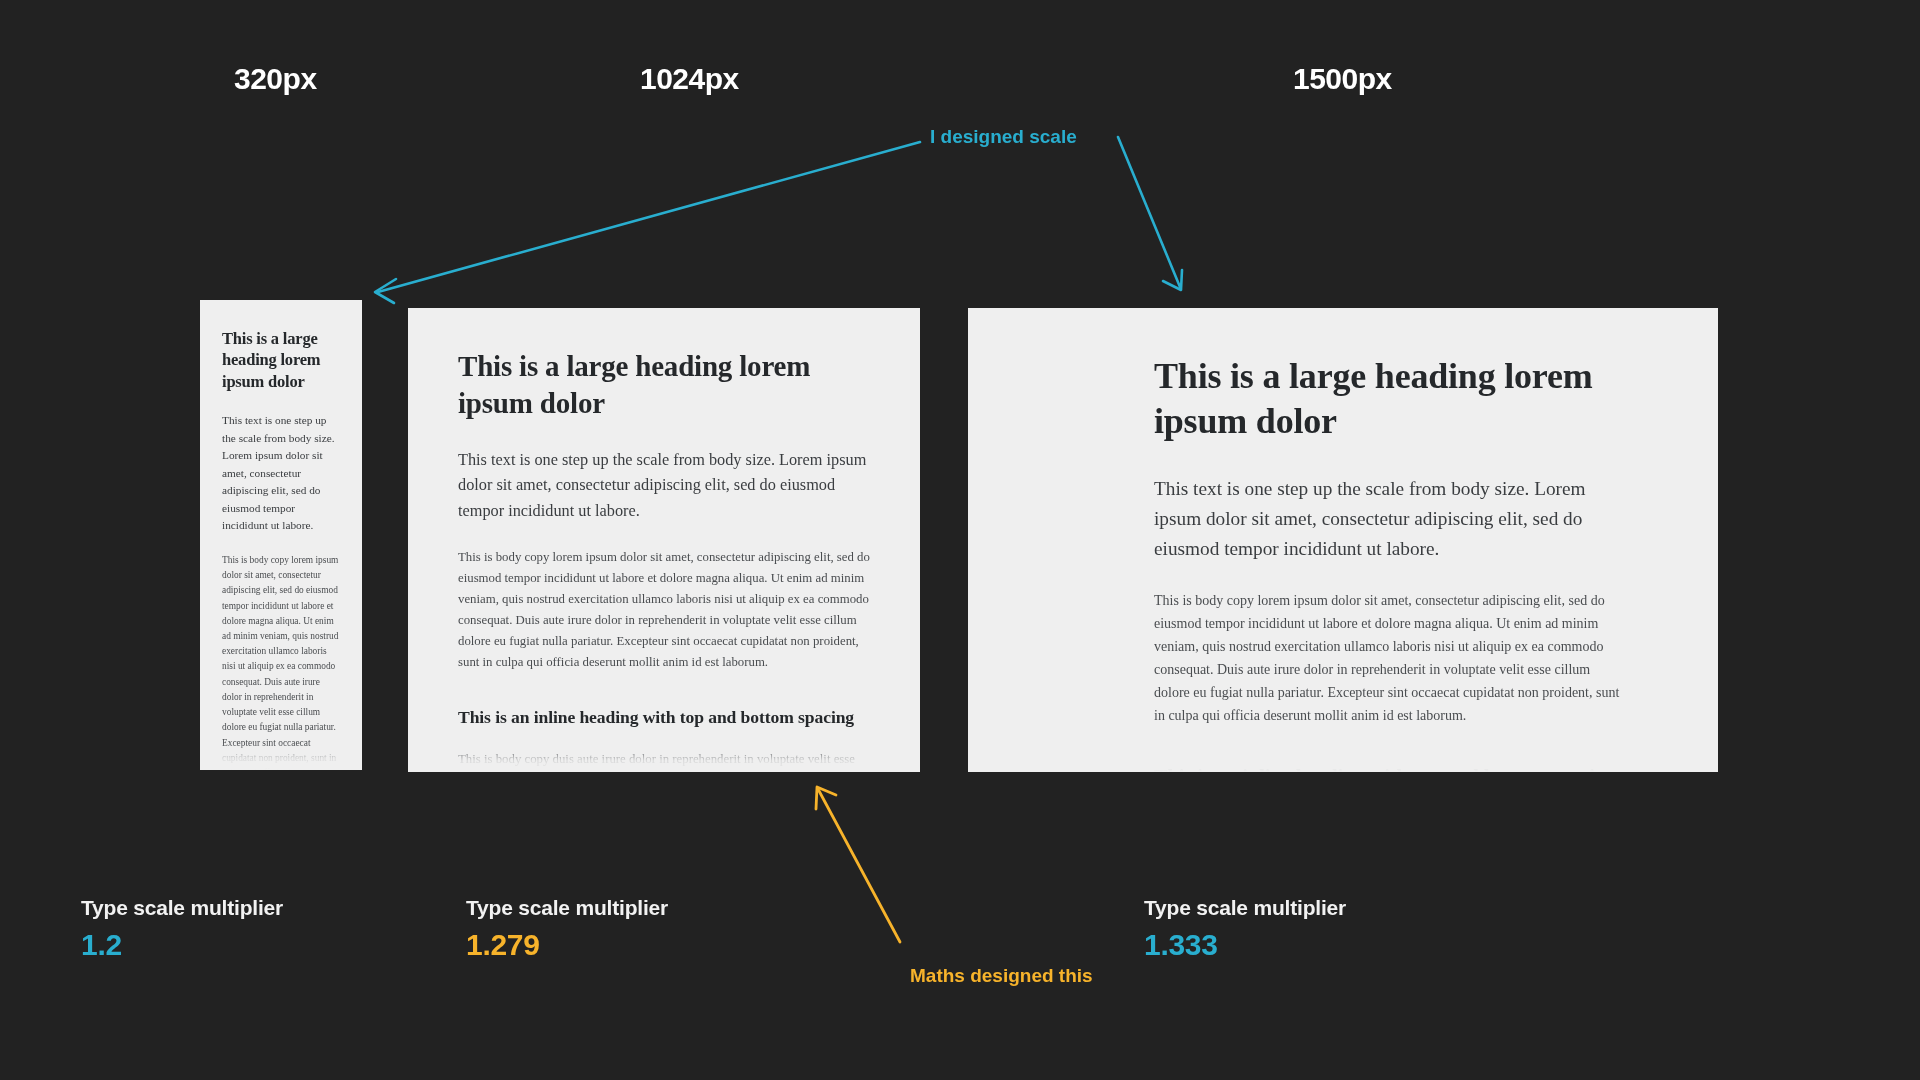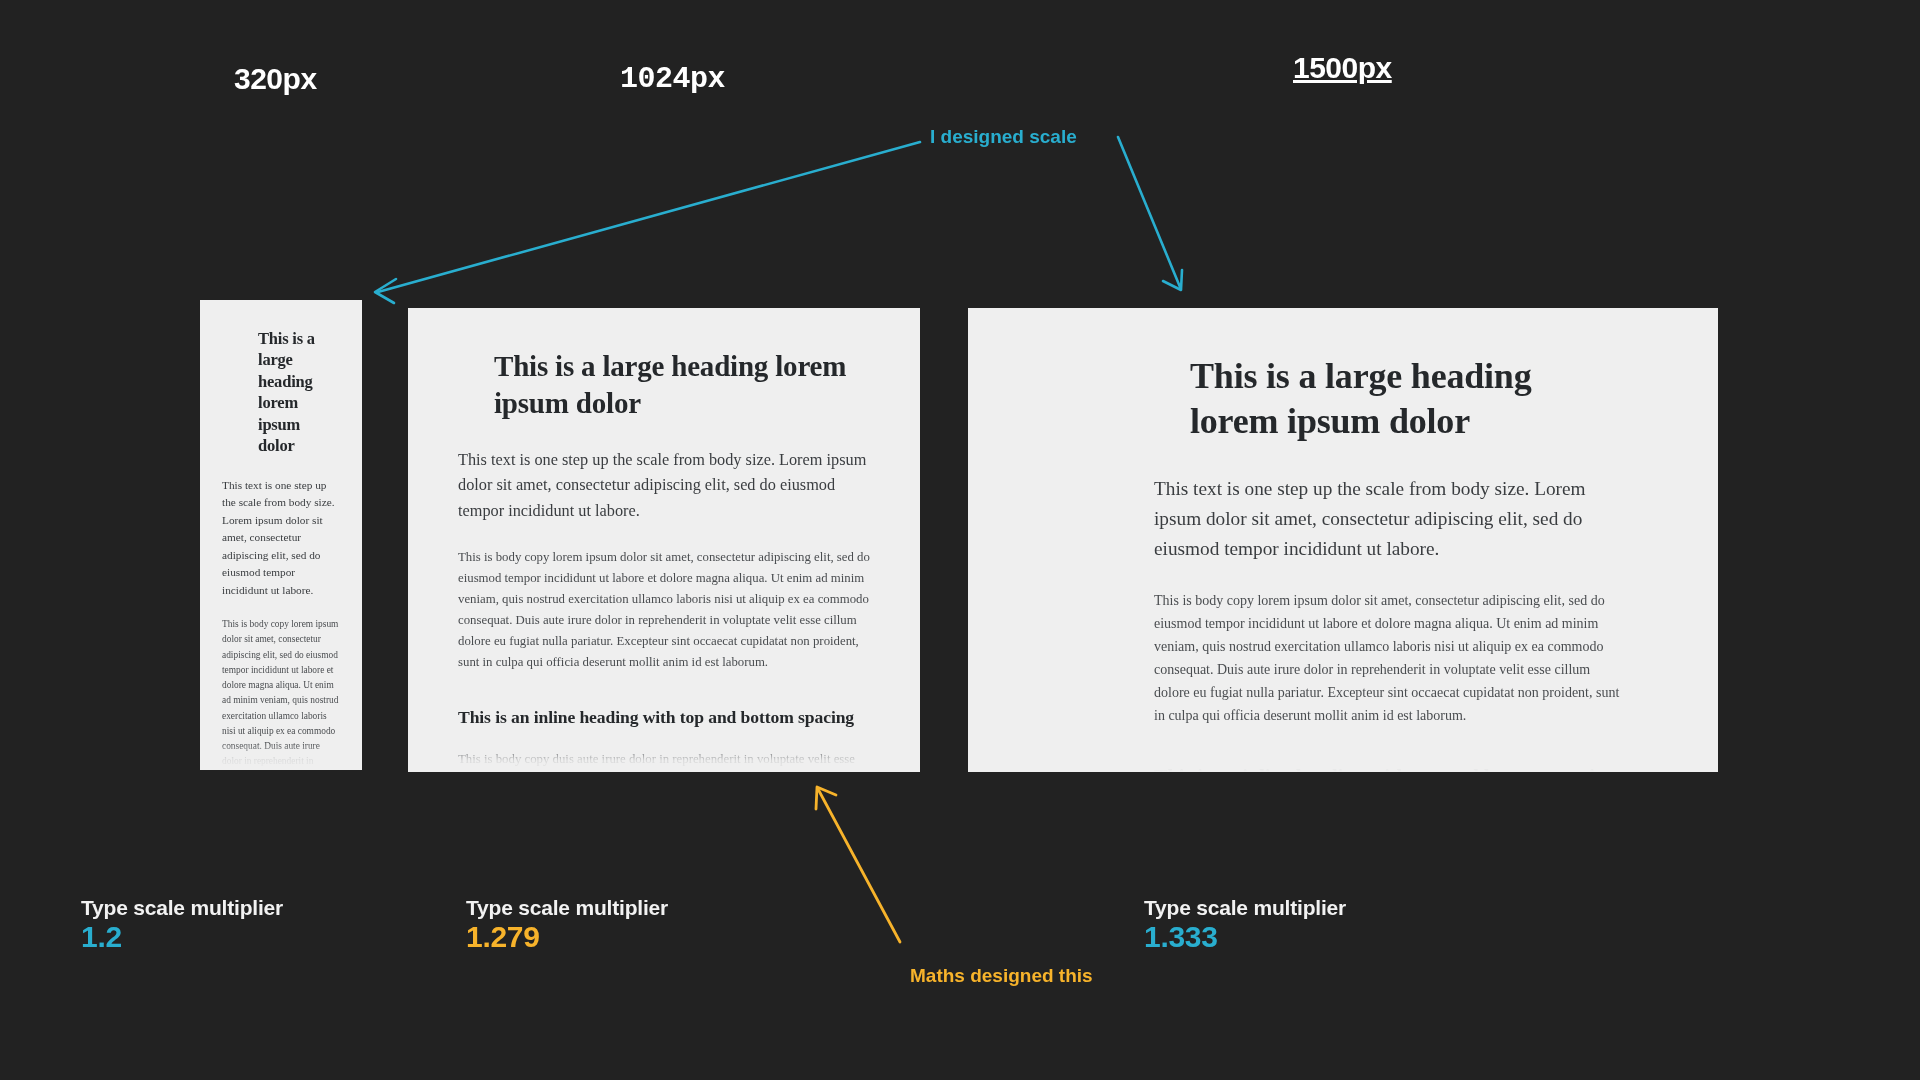--- a/index.html
+++ b/index.html
@@ -78,21 +78,20 @@
   }
 
   .card h1, .card h2, .card p {
     margin: 0;
     font-family: "Liberation Serif", serif;
     color: #25282B;
   }
   .card h1 {
     font-weight: 700;
     letter-spacing: -0.2px;
-    margin-left: 36px;
   }
   .card h2 {
     font-weight: 700;
     letter-spacing: -0.1px;
   }
   .card p.lead {
     color: #3A3D40;
   }
   .card p.body {
     color: #4A4D50;
@@ -134,34 +133,34 @@
     font-weight: 700;
     font-size: 21px;
     letter-spacing: -0.2px;
     white-space: nowrap;
   }
   .footer-value {
     font-family: "Liberation Sans", sans-serif;
     font-weight: 700;
     font-size: 30px;
     letter-spacing: -0.3px;
-    margin-top: 0;
+    margin-top: 8px;
     white-space: nowrap;
   }
   .val-cyan { color: #29AECF; }
   .val-amber { color: #F7B32B; }
 </style>
 </head>
 <body>
 
 <div id="stage">
 
   <div class="width-label" style="left:234px; top:62px;">320px</div>
-  <div class="width-label" style="left:620px; top:62px;font-family:Liberation Mono, monospace;">1024px</div>
-  <div class="width-label" style="left:1293px; top:51px;text-decoration:underline;">1500px</div>
+  <div class="width-label" style="left:640px; top:62px;">1024px</div>
+  <div class="width-label" style="left:1293px; top:62px;">1500px</div>
 
   <svg class="arrows" viewBox="0 0 1920 1080">
 
     <g>
       <path d="M 920 142 L 378 292" fill="none" stroke="#29AECF" stroke-width="2.6" stroke-linecap="round"></path>
       <path d="M 396 279 L 375 292 L 394 303" fill="none" stroke="#29AECF" stroke-width="2.6" stroke-linecap="round" stroke-linejoin="round"></path>
     </g>
 
     <g>
       <path d="M 1118 137 L 1180 287" fill="none" stroke="#29AECF" stroke-width="2.6" stroke-linecap="round"></path>

